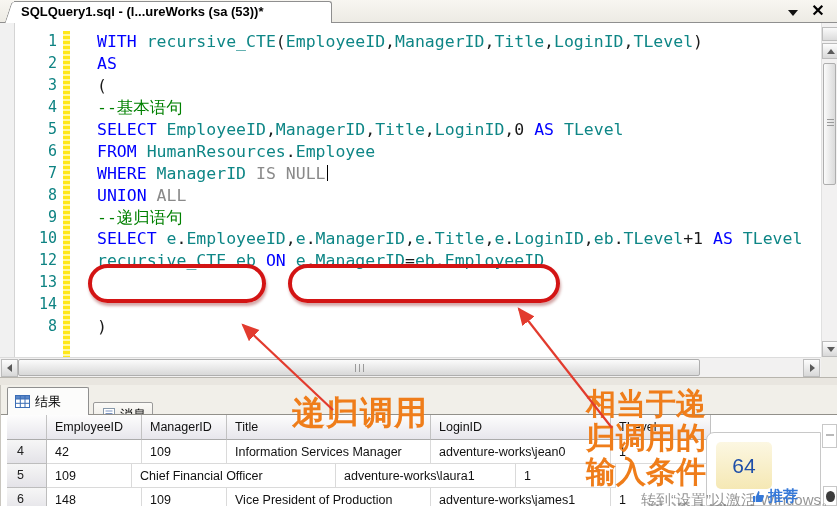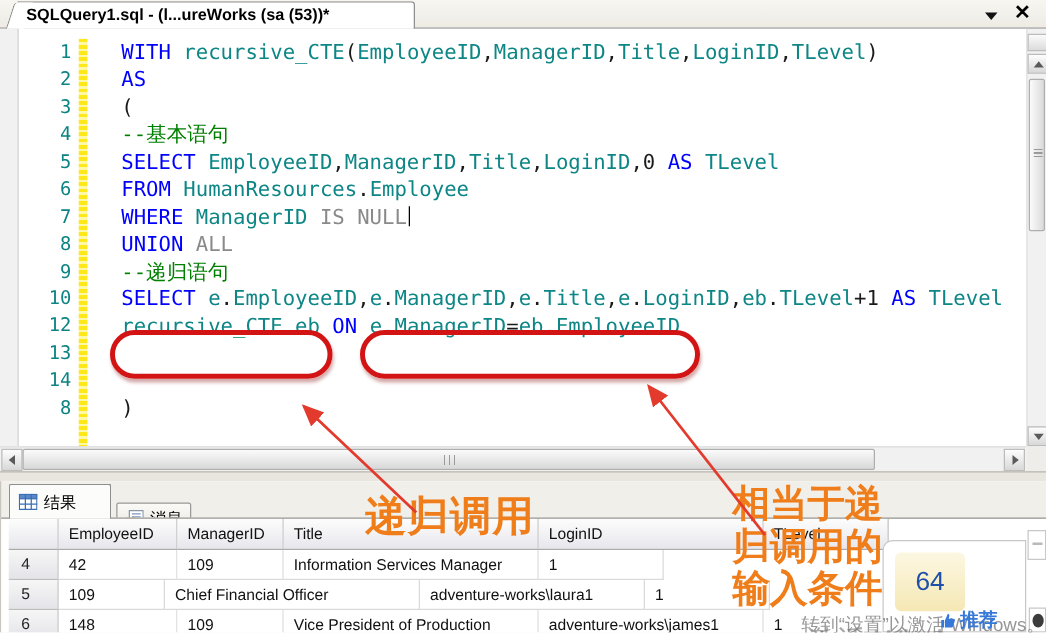--- a/index.html
+++ b/index.html
@@ -210,20 +210,21 @@
           <div class="gh" style="width: 204px;">Title</div>
           <div class="gh" style="width: 180px;">LoginID</div>
           <div class="gh" style="width: 100px;">TLevel</div>
         </div>
       <div id="grid-body">
           <div class="grow">
             <div class="grh" style="width: 40px;">4</div>
             <div class="gc" style="width: 95px;">42</div>
             <div class="gc" style="width: 85px;">109</div>
             <div class="gc" style="width: 204px;">Information Services Manager</div>
+            <div class="gc" style="width: 180px;">adventure-works\jean0</div>
             <div class="gc" style="width: 100px;">1</div>
           </div>
           <div class="grow">
             <div class="grh" style="width: 40px;">5</div>
             <div class="gc" style="width: 85px;">109</div>
             <div class="gc" style="width: 204px;">Chief Financial Officer</div>
             <div class="gc" style="width: 180px;">adventure-works\laura1</div>
             <div class="gc" style="width: 100px;">1</div>
           </div>
           <div class="grow">

